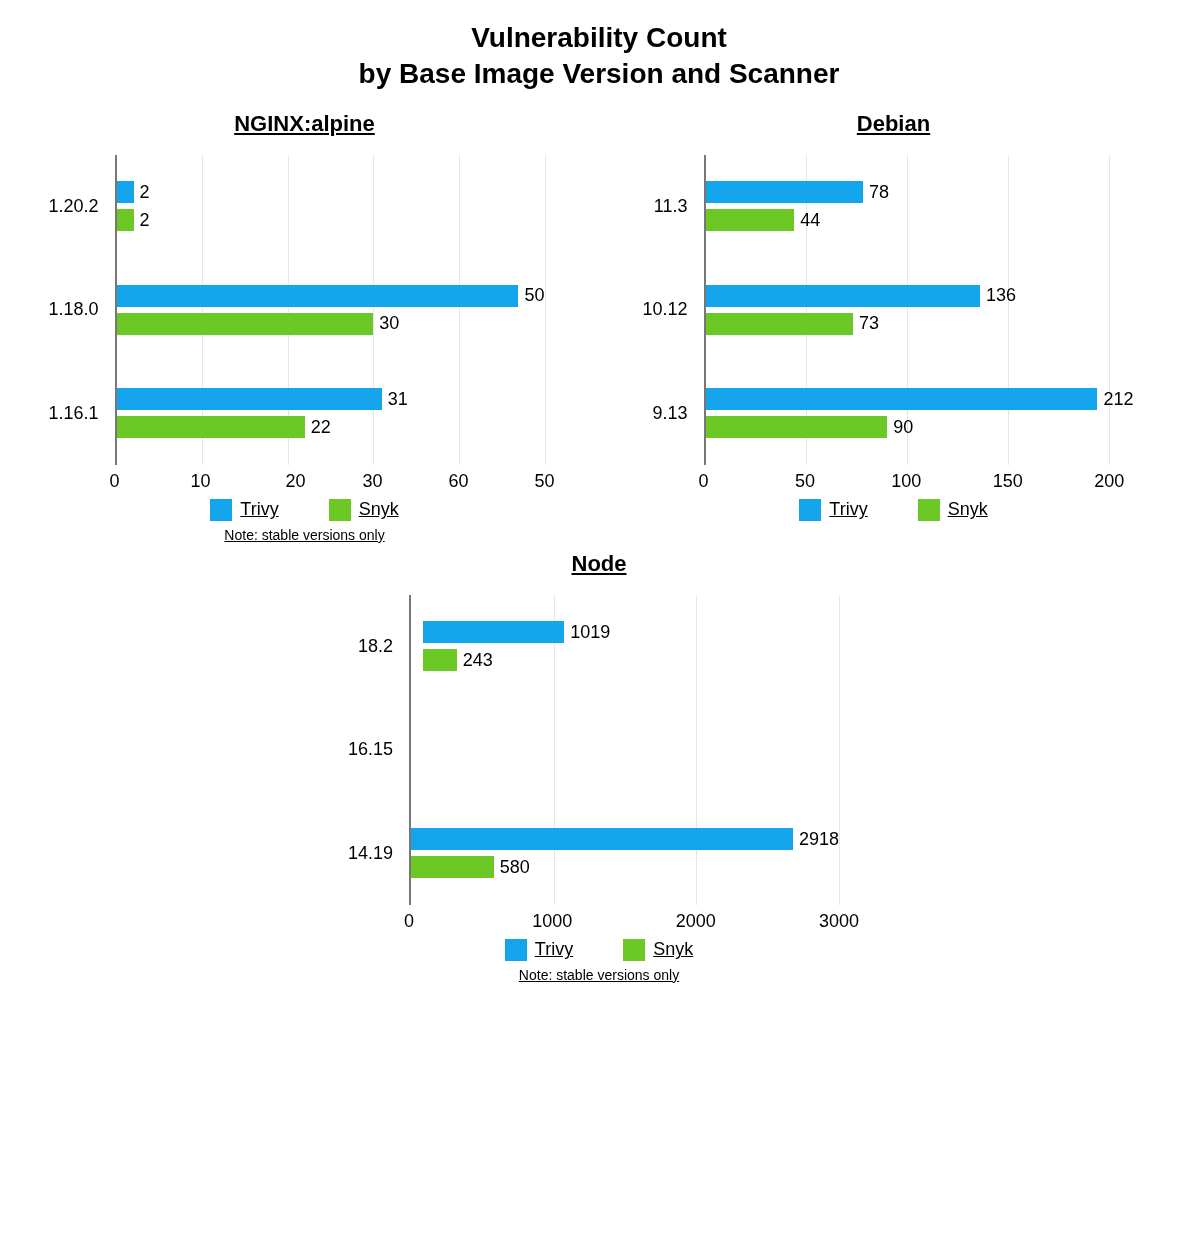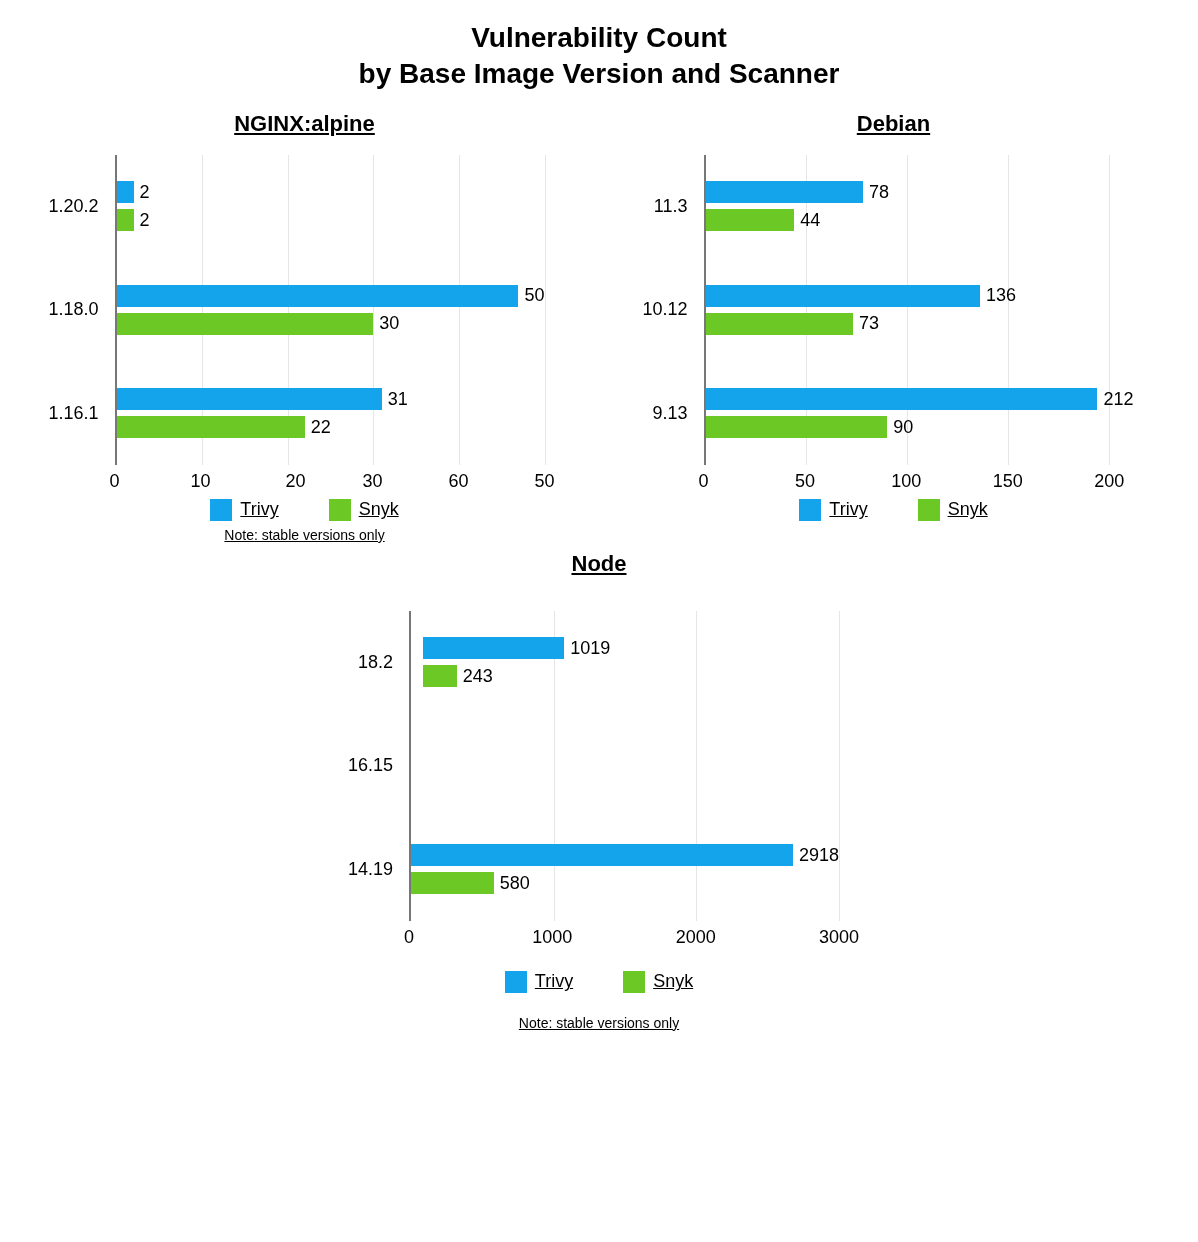--- a/index.html
+++ b/index.html
@@ -26,21 +26,20 @@
   .chart-wrap {
     flex: 1;
     display: flex;
     flex-direction: column;
     align-items: center;
     text-decoration: underline;
   }
   .chart-wrap.centered {
     margin: 0 auto;
     max-width: 600px;
-    gap: 16px;
   }
   .sub-title {
     font-size: 22px;
     font-weight: bold;
     margin: 8px 0 8px 0;
   }
   .plot-area {
     position: relative;
     width: 540px;
     height: 350px;

